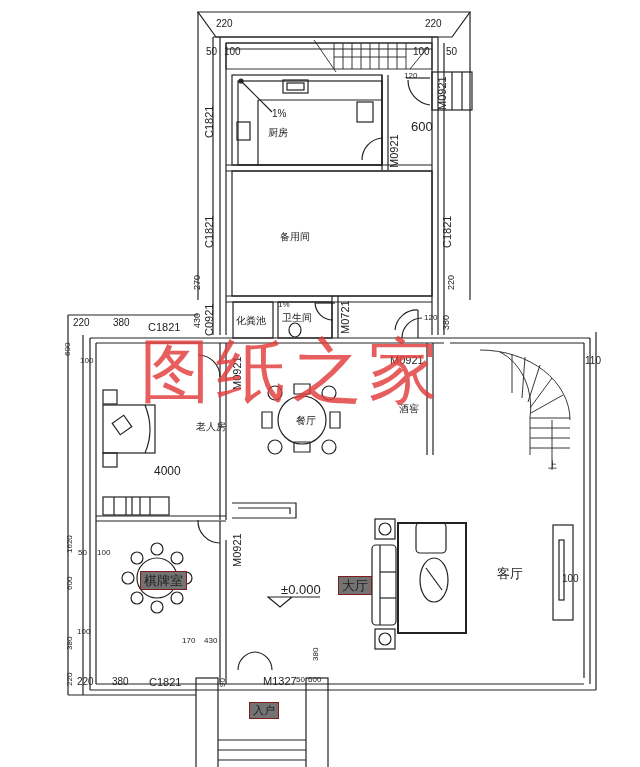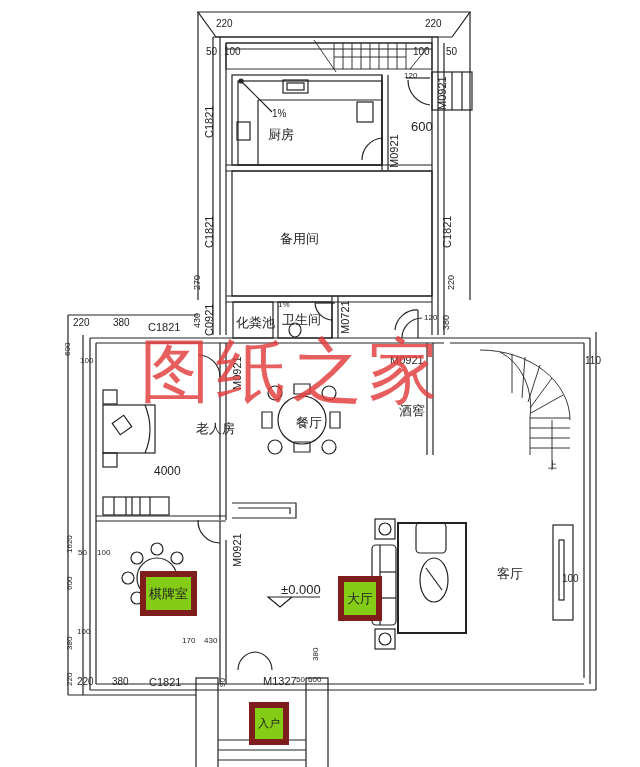--- a/index.html
+++ b/index.html
@@ -2,23 +2,23 @@
 <html><head>
 <meta charset="utf-8">
 <style>
   html,body{margin:0;padding:0;background:#fff;}
   body{width:640px;height:767px;position:relative;overflow:hidden;font-family:"DejaVu Sans",sans-serif;}
   #plan{position:absolute;left:0;top:0;width:640px;height:767px;}
   .lbl{position:absolute;font-family:"Liberation Sans",sans-serif;color:#222;white-space:nowrap;line-height:1;}
   .dim{font-size:10px;}
   .code{font-size:11px;}
   .vert{transform-origin:left top;transform:rotate(-90deg);}
-  .room{font-size:13px;font-family:"DejaVu Sans",sans-serif;}
+  .room{font-size:10px;font-family:"DejaVu Sans",sans-serif;}
   .room-lg{font-size:13px;font-family:"DejaVu Sans",sans-serif;}
-  .boxed{border:6px solid #7f1d1d;padding:10px 3px;background:#84cc16;}
+  .boxed{border:1px solid #7f1d1d;padding:2px 3px;background:#737373;}
   .wm{position:absolute;left:140px;top:336px;font-size:70px;color:#e23b3b;opacity:.82;font-family:"DejaVu Serif",serif;letter-spacing:6px;font-weight:normal;line-height:1;white-space:nowrap;}
 </style>
 </head>
 <body>
 
 <svg id="plan" viewBox="0 0 640 767" xmlns="http://www.w3.org/2000/svg">
   <g fill="none" stroke="#222" stroke-width="1.2">
 
     <g>
 

